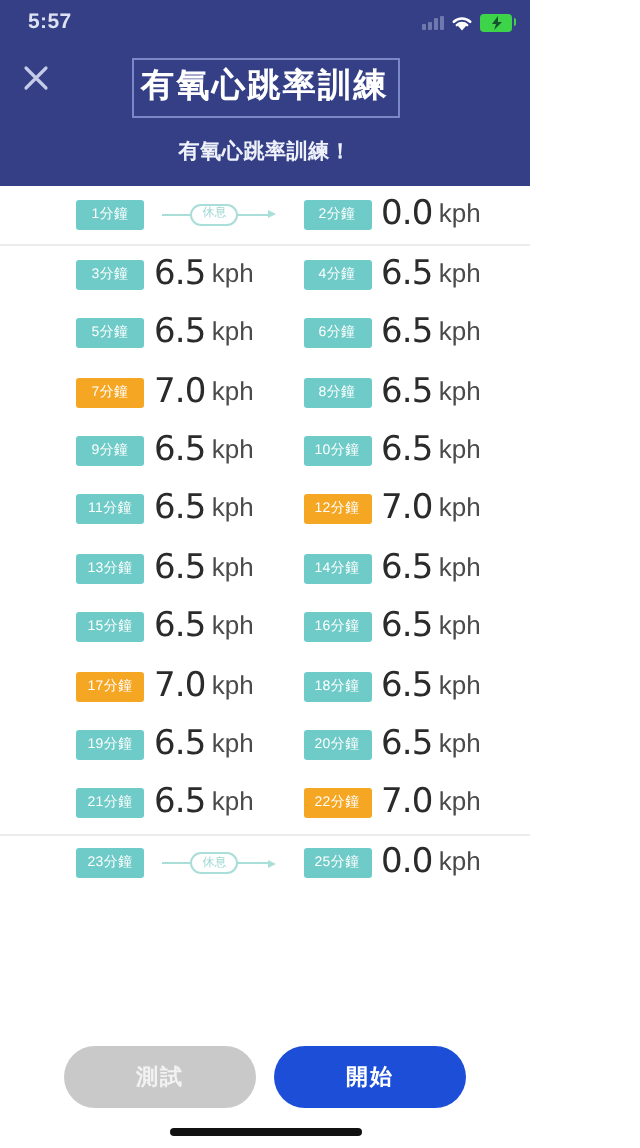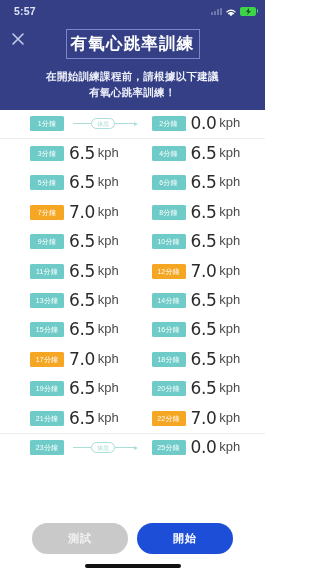--- a/index.html
+++ b/index.html
@@ -120,21 +120,21 @@
   .table {
     flex: 1 1 auto;
     padding: 0;
     overflow: hidden;
     background: #fff;
   }
   .row {
     display: flex;
     align-items: center;
     height: 29.4px;
-    padding: 0 2px;
+    padding: 0 10px;
     box-sizing: border-box;
   }
   .row.sep-bottom { border-bottom: 1px solid #ececec; }
   .row.sep-top { border-top: 1px solid #ececec; }
 
   .cell {
     flex: 1 1 0;
     display: flex;
     align-items: center;
     gap: 5px;
@@ -273,21 +273,20 @@
       <svg width="20" height="20" viewBox="0 0 20 20">
         <path d="M5 5 L15 15 M15 5 L5 15" stroke="#c6cbe8" stroke-width="1.6" stroke-linecap="round"></path>
       </svg>
     </div>
 
     <div class="title-box">
       <div class="t">有氧心跳率訓練</div>
     </div>
 
     <div class="subtitle">
-      <div>在開始訓練課程前，請根據以下建議</div>
       <div>有氧心跳率訓練！</div>
     </div>
   </div>
 
   <div class="table" id="schedule-table">
       <div class="row sep-bottom">
         <div class="cell left">
           <span class="badge">1分鐘</span>
           <div class="restwrap">
             <div class="restline"></div>

